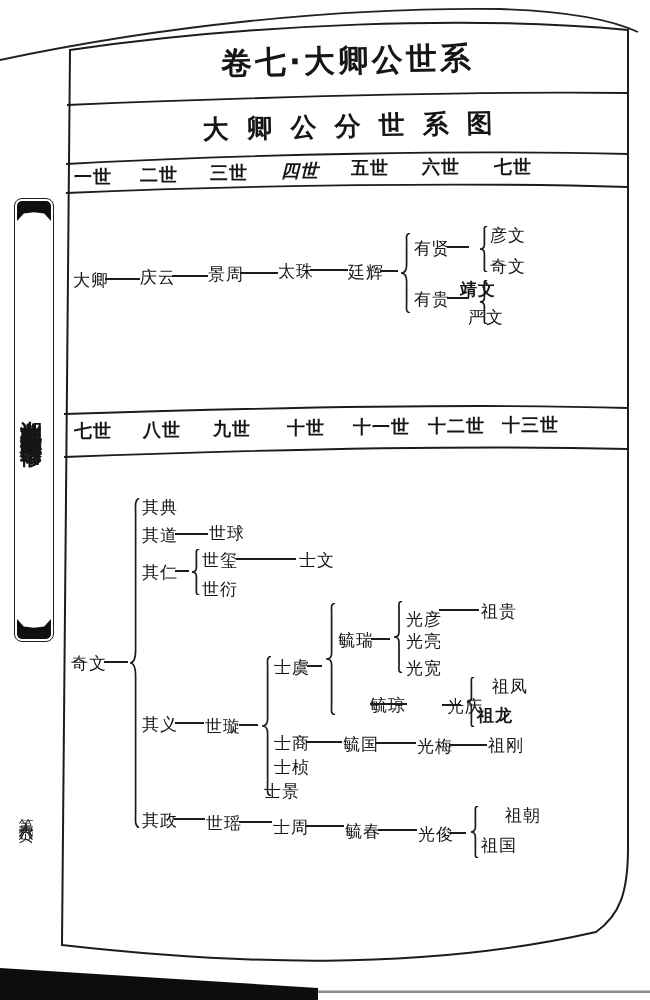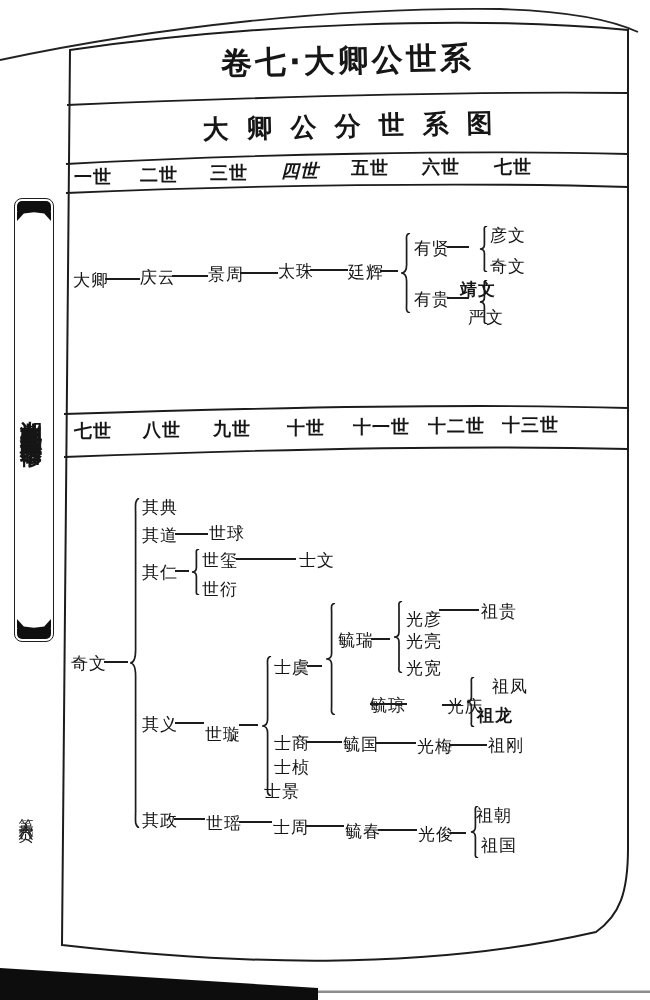--- a/index.html
+++ b/index.html
@@ -128,21 +128,21 @@
     <svg class="brace" style="left:191px;top:549px;" width="9" height="46" viewBox="0 0 10 100" preserveAspectRatio="none">
         <path d="M9,0 C5,2 6,5 6,12 L6,40 C6,47 4,50 1,50 C4,50 6,53 6,60 L6,88 C6,95 5,98 9,100" fill="none" stroke="#1c1c1c" stroke-width="1.7" vector-effect="non-scaling-stroke"></path>
       </svg>
     <span class="node" style="left:202px;top:549px;">世玺</span>
     <i class="hl" style="left:236px;top:558px;width:60px;"></i>
     <span class="node" style="left:299px;top:549px;">士文</span>
     <span class="node" style="left:202px;top:578px;">世衍</span>
 
     <span class="node" style="left:142px;top:713px;">其义</span>
     <i class="hl" style="left:175px;top:722px;width:29px;"></i>
-    <span class="node" style="left:205px;top:715px;margin-top:8px;">世璇</span>
+    <span class="node" style="left:205px;top:715px;">世璇</span>
     <i class="hl" style="left:239px;top:724px;width:19px;"></i>
     <svg class="brace" style="left:261px;top:656px;" width="11" height="140" viewBox="0 0 10 100" preserveAspectRatio="none">
         <path d="M9,0 C5,1.5 6,3 6,8 L6,45 C6,49 4,50 1,50 C4,50 6,51 6,55 L6,92 C6,97 5,98.5 9,100" fill="none" stroke="#1c1c1c" stroke-width="1.7" vector-effect="non-scaling-stroke"></path>
       </svg>
 
     <span class="node" style="left:274px;top:656px;">士虞</span>
     <i class="hl" style="left:307px;top:665px;width:15px;"></i>
     <svg class="brace" style="left:325px;top:603px;" width="11" height="112" viewBox="0 0 10 100" preserveAspectRatio="none">
         <path d="M9,0 C5,1.5 6,3 6,8 L6,45 C6,49 4,50 1,50 C4,50 6,51 6,55 L6,92 C6,97 5,98.5 9,100" fill="none" stroke="#1c1c1c" stroke-width="1.7" vector-effect="non-scaling-stroke"></path>
       </svg>
@@ -185,17 +185,17 @@
     <i class="hl" style="left:239px;top:821px;width:33px;"></i>
     <span class="node" style="left:273px;top:816px;">士周</span>
     <i class="hl" style="left:306px;top:825px;width:38px;"></i>
     <span class="node" style="left:345px;top:820px;">毓春</span>
     <i class="hl" style="left:378px;top:829px;width:39px;"></i>
     <span class="node" style="left:418px;top:823px;text-align:right;">光俊</span>
     <i class="hl" style="left:450px;top:832px;width:16px;"></i>
     <svg class="brace" style="left:470px;top:806px;" width="9" height="52" viewBox="0 0 10 100" preserveAspectRatio="none">
         <path d="M9,0 C5,2 6,5 6,12 L6,40 C6,47 4,50 1,50 C4,50 6,53 6,60 L6,88 C6,95 5,98 9,100" fill="none" stroke="#1c1c1c" stroke-width="1.7" vector-effect="non-scaling-stroke"></path>
       </svg>
-    <span class="node" style="left:476px;top:804px;text-align:right;">祖朝</span>
+    <span class="node" style="left:505px;top:804px;text-align:right;">祖朝</span>
     <span class="node" style="left:481px;top:834px;">祖国</span>
   </div>
 
 </div>
 
 </body></html>

